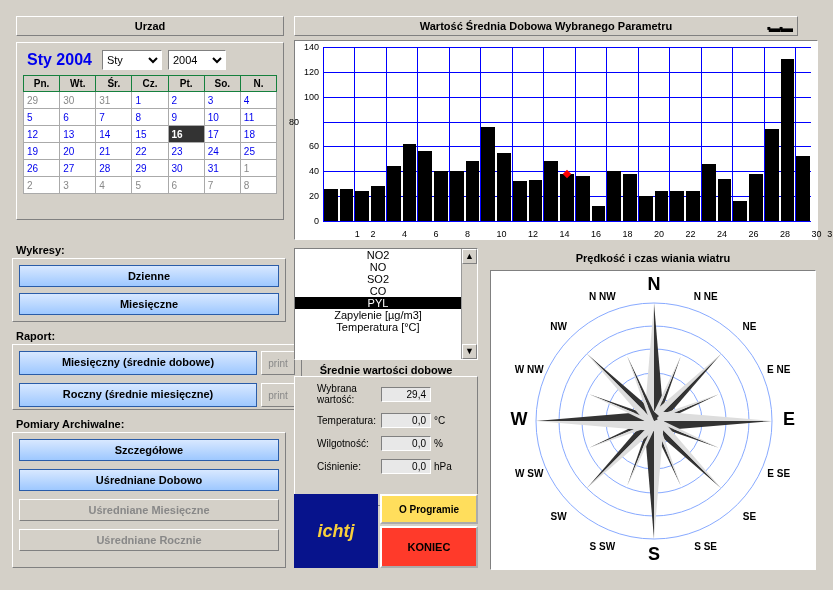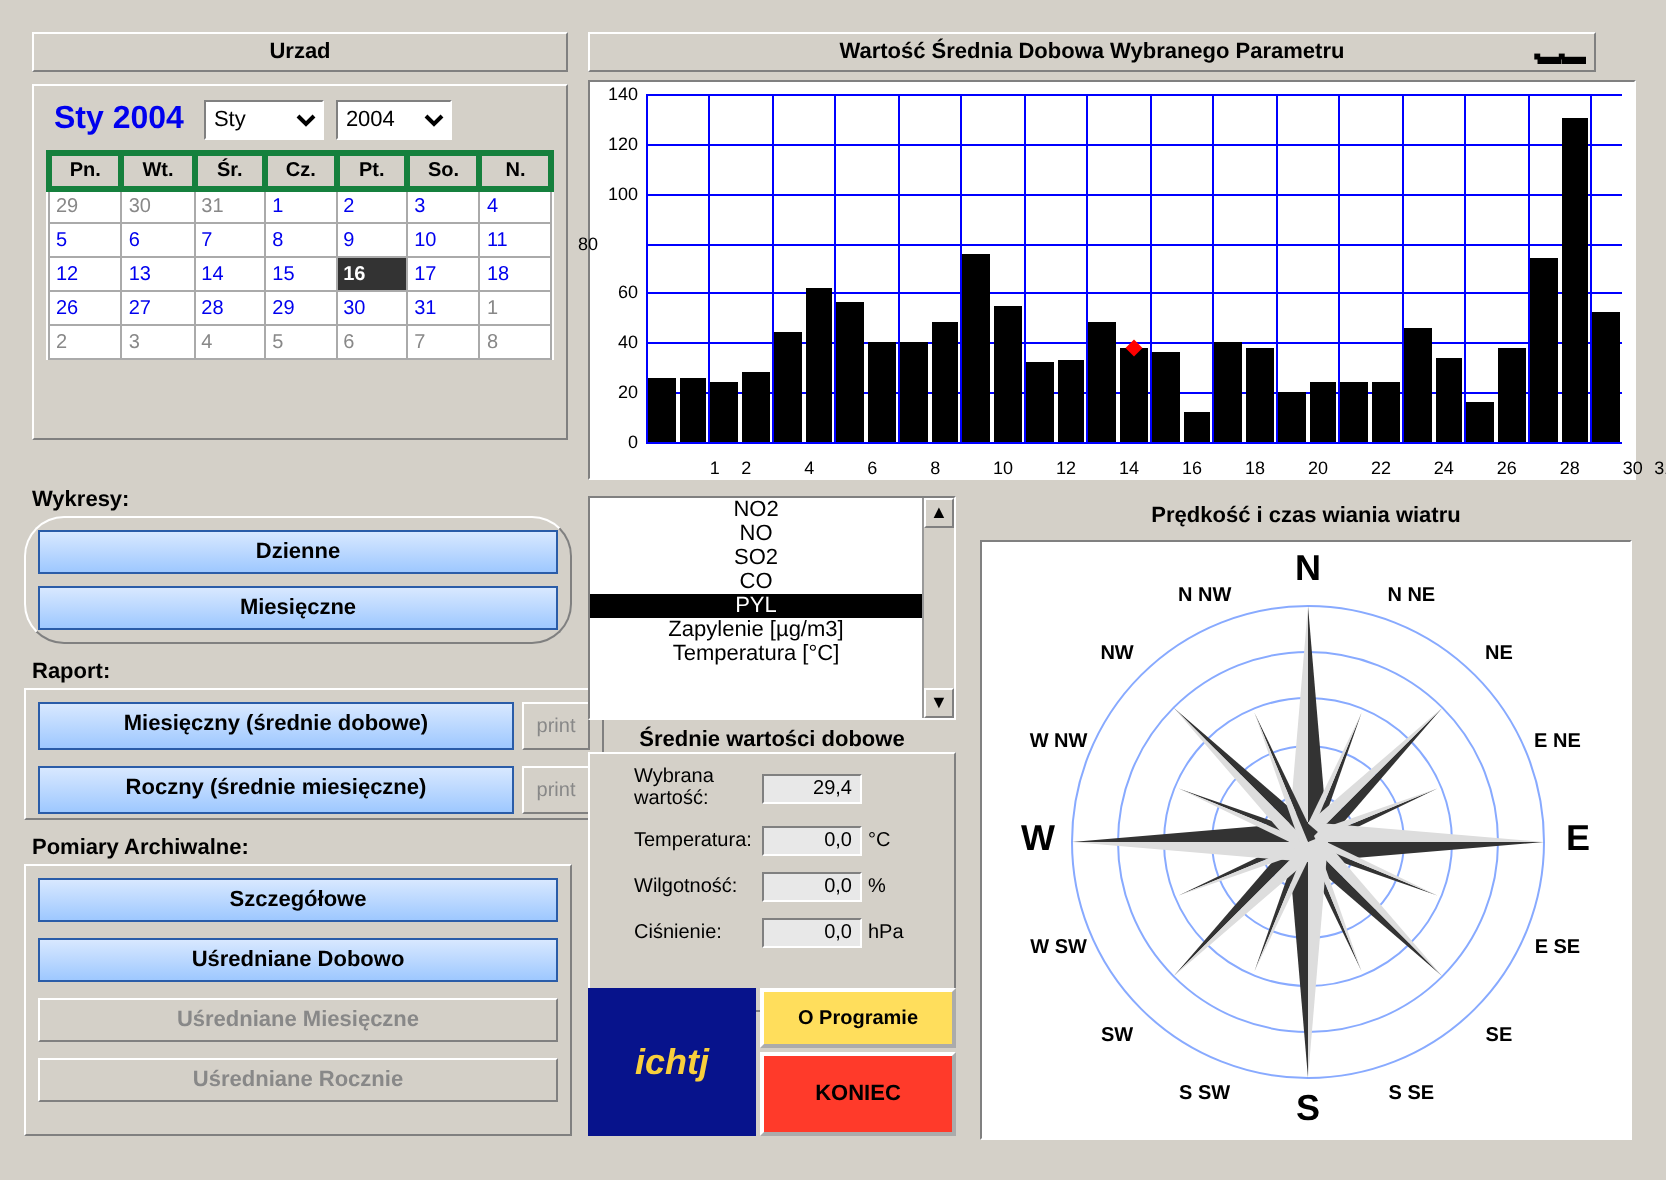--- a/index.html
+++ b/index.html
@@ -5,21 +5,21 @@
   * { box-sizing: border-box; margin: 0; padding: 0; font-family: Tahoma, Arial, sans-serif; }
   body { background: #d4d0c8; width: 833px; height: 590px; overflow: hidden; font-size: 11px; position: relative; }
   .frame { position: absolute; border: 1px solid; border-color: #fff #808080 #808080 #fff; background: #d4d0c8; }
   .title-bar { position: absolute; background: #d4d0c8; border: 1px solid; border-color: #fff #808080 #808080 #fff; text-align: center; font-weight: bold; line-height: 18px; height: 20px; }
   .btn-blue { display: block; background: linear-gradient(#d8e8ff, #9ec8ff); border: 1px solid #2a5ca8; text-align: center; font-weight: bold; color: #000; padding: 4px 2px; font-size: 11px; cursor: pointer; }
   .btn-gray { display: block; background: #d4d0c8; border: 1px solid; border-color: #fff #808080 #808080 #fff; text-align: center; font-weight: bold; color: #888; padding: 4px 2px; font-size: 11px; cursor: pointer; }
   .btn-print { background: #d4d0c8; border: 1px solid; border-color: #fff #808080 #808080 #fff; font-size: 10px; color: #888; cursor: pointer; width: 34px; height: 24px; }
   .label-bold { font-weight: bold; font-size: 11px; }
   select { font-size: 11px; border: 1px solid; border-color: #808080 #fff #fff #808080; background:#fff; height: 20px; }
   table.cal { border-collapse: collapse; width: 100%; background: #fff; }
-  table.cal th { background: #d4d0c8; border: 3px solid #15803d; font-size: 10px; padding: 2px 0; text-align: center; }
+  table.cal th { background: #d4d0c8; border: 1px solid #15803d; font-size: 10px; padding: 2px 0; text-align: center; }
   table.cal td { border: 1px solid #aaa; font-size: 10px; padding: 2px 3px; color: #0000ee; height: 17px; cursor:pointer; }
   table.cal td.out { color: #888; }
   table.cal td.sel { background: #333; color: #fff; font-weight: bold; }
   .cal-month { color: #0000ee; font-weight: bold; font-size: 16px; padding: 2px 4px; }
   .listbox { position: absolute; background: #fff; border: 1px solid; border-color: #808080 #fff #fff #808080; overflow: hidden; }
   .listbox .item { text-align: center; font-size: 11px; padding: 0px; cursor:pointer; }
   .listbox .item.sel { background: #000; color: #fff; }
   .scrollbar { position:absolute; right:0; top:0; bottom:0; width:16px; background:#d4d0c8; border-left:1px solid #999;}
   .scrollbar .arrow { height:15px; background:#d4d0c8; border:1px solid; border-color:#fff #808080 #808080 #fff; text-align:center; font-size:9px; line-height:13px;}
   .val-box { background:#e8e8e8; border:1px solid; border-color:#808080 #fff #fff #808080; padding:1px 4px; text-align:right; width:50px; font-size:10px; }
@@ -77,20 +77,29 @@
         <tr>
           <td>12</td>
           <td>13</td>
           <td>14</td>
           <td>15</td>
           <td class="sel">16</td>
           <td>17</td>
           <td>18</td>
         </tr>
         <tr>
+          <td>19</td>
+          <td>20</td>
+          <td>21</td>
+          <td>22</td>
+          <td>23</td>
+          <td>24</td>
+          <td>25</td>
+        </tr>
+        <tr>
           <td>26</td>
           <td>27</td>
           <td>28</td>
           <td>29</td>
           <td>30</td>
           <td>31</td>
           <td class="out">1</td>
         </tr>
         <tr>
           <td class="out">2</td>
@@ -100,21 +109,21 @@
           <td class="out">6</td>
           <td class="out">7</td>
           <td class="out">8</td>
         </tr>
       </tbody>
   </table>
 </div>
 
 <div style="position:absolute; left:12px; top:242px; width:274px;">
   <div class="label-bold" style="padding:2px 4px;">Wykresy:</div>
-  <div class="frame" style="position:relative; width:100%; height:64px; padding:6px;border-radius:20px;">
+  <div class="frame" style="position:relative; width:100%; height:64px; padding:6px;">
     <span class="btn-blue" style="margin-bottom:6px;">Dzienne</span>
     <span class="btn-blue">Miesięczne</span>
   </div>
 </div>
 
 <div style="position:absolute; left:12px; top:328px; width:290px;">
   <div class="label-bold" style="padding:2px 4px;">Raport:</div>
   <div class="frame" style="position:relative; width:100%; height:66px; padding:6px; display:flex; flex-direction:column; gap:8px;">
     <div style="display:flex; gap:4px;">
       <span class="btn-blue" style="flex:1;text-align:center;">Miesięczny (średnie dobowe)</span>

